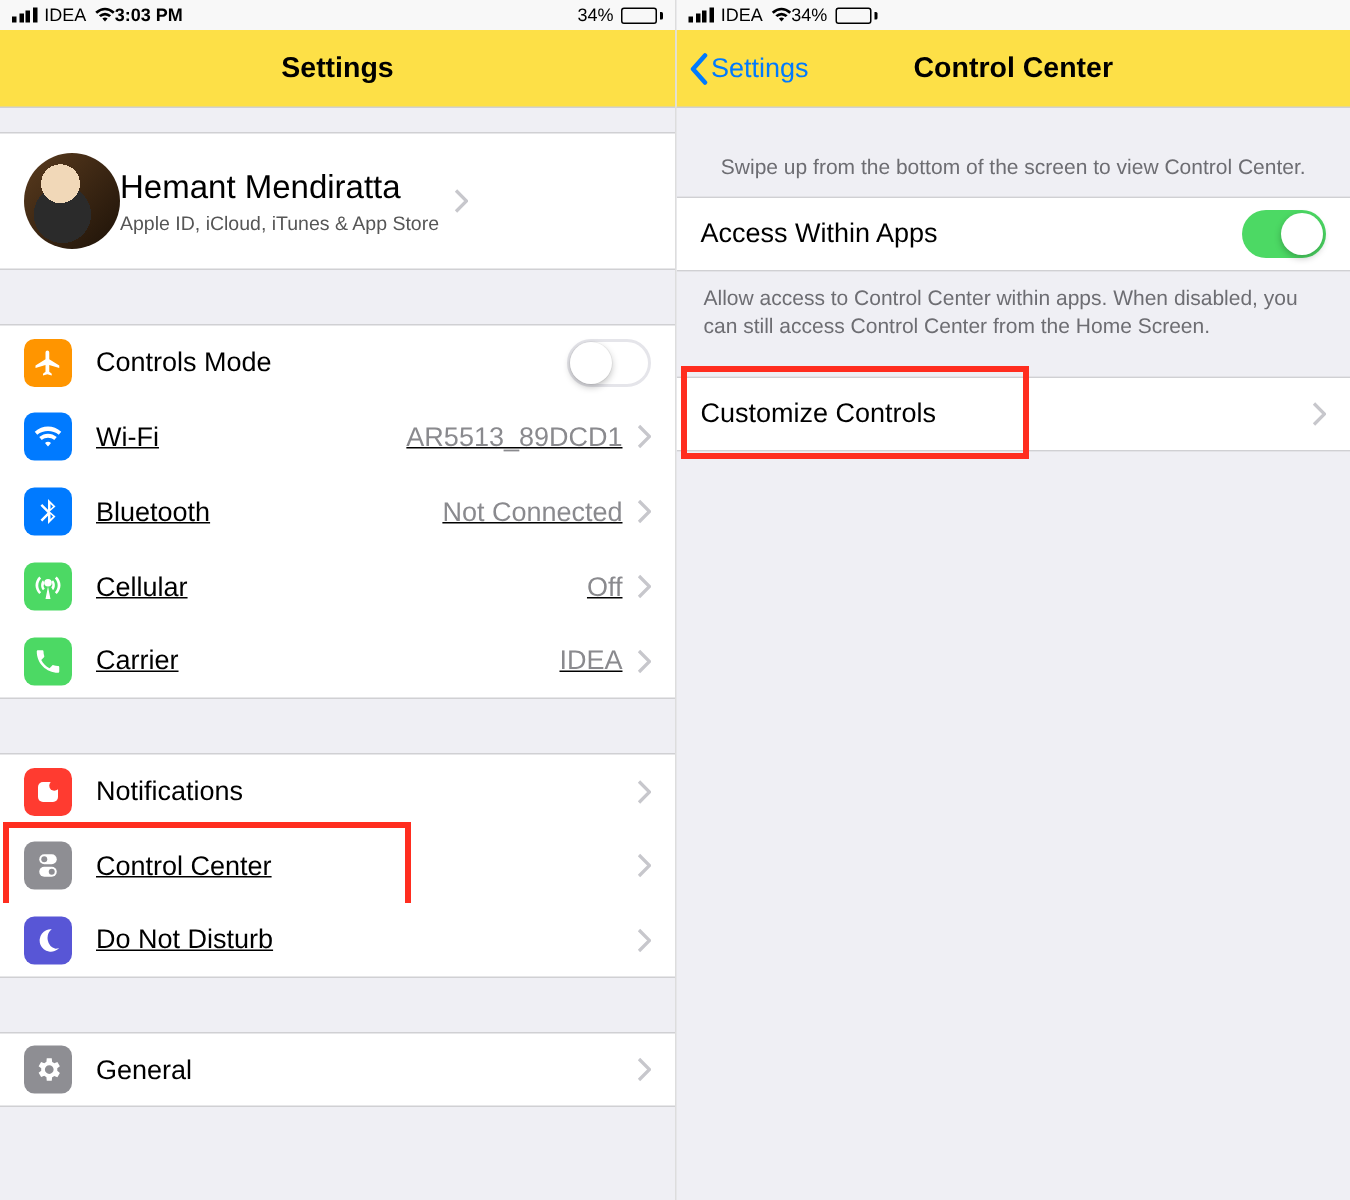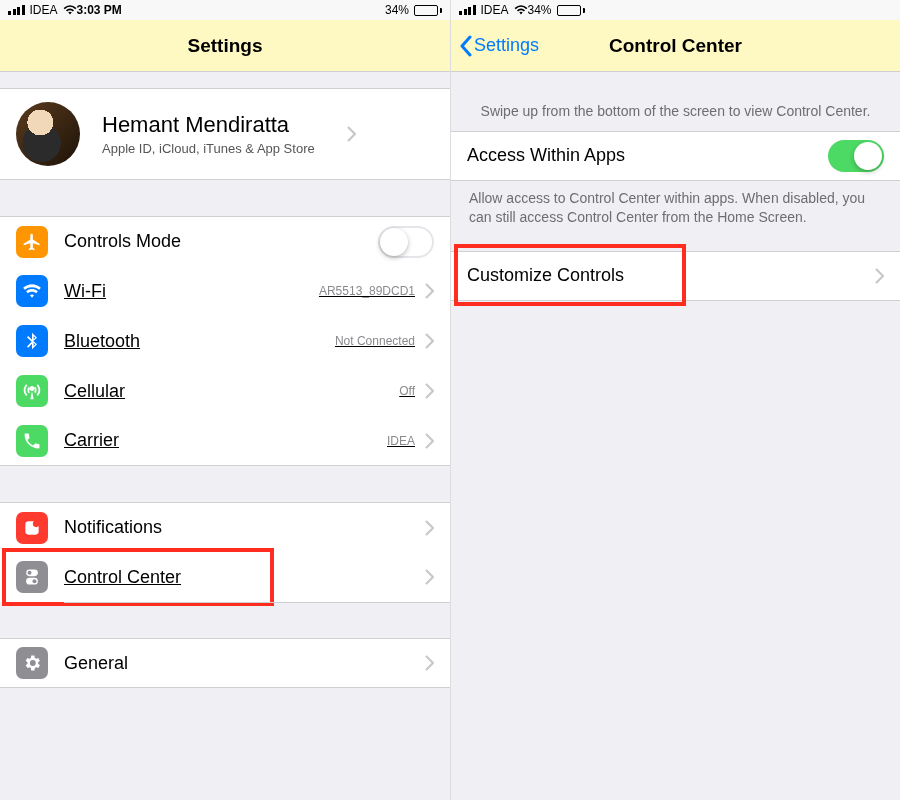--- a/index.html
+++ b/index.html
@@ -40,21 +40,21 @@
   .wifi-icn { width: 14px; height: 12px; }
   .battery { display: flex; align-items: center; gap: 2px; }
   .batt-shell {
     width: 24px; height: 11px; border: 1px solid #000; border-radius: 2px;
     position: relative; padding: 1px;
   }
   .batt-fill { height: 100%; width: 34%; background: #ffcc00; border-radius: 1px;}
   .batt-tip { width: 2px; height: 5px; background: #000; border-radius: 0 1px 1px 0;}
   .nav-bar {
     height: 52px;
-    background: #fef9c3;
+    background: #fde047;
     border-bottom: 1px solid #d0d0d3;
     display: flex;
     align-items: center;
     position: relative;
   }
   .nav-title {
     position: absolute;
     left: 0; right: 0;
     text-align: center;
     font-size: 19px;
@@ -89,40 +89,40 @@
   .cell.sep::after {
     content: "";
     position: absolute;
     left: 64px; right: 0; bottom: 0;
     height: 0.5px;
     background: #d0d0d3;
   }
   .cell.sep { border-bottom: none; }
   .profile-cell {
     height: 92px;
-    gap: 22px;
+    gap: 0;
   }
   .avatar {
     width: 64px; height: 64px; border-radius: 50%;
     background: radial-gradient(circle at 38% 32%, #f1d8b8 0 22%, transparent 22%),
                 radial-gradient(circle at 40% 64%, #2b2b2b 0 34%, transparent 34%),
                 linear-gradient(135deg,#5a3b1e,#1d1208);
     flex-shrink: 0;
   }
   .profile-texts { display: flex; flex-direction: column; gap: 3px; }
   .profile-name { font-size: 22px; font-weight: 400; }
   .profile-sub { font-size: 13px; color: #565656; }
   .cell-icon {
     width: 32px; height: 32px; border-radius: 7px;
     margin-right: 16px;
     display: flex; align-items: center; justify-content: center;
     flex-shrink: 0;
   }
   .cell-label { font-size: 18px; color: #000; }
-  .cell-value { margin-left: auto; font-size: 12px; color: #8a8a8e; }
+  .cell-value { margin-left: auto; font-size: 18px; color: #8a8a8e; }
   .chevron {
     margin-left: 10px;
     width: 9px; height: 16px;
     flex-shrink: 0;
   }
   .chevron svg { display:block; }
   .toggle {
     margin-left: auto;
     width: 56px; height: 32px; border-radius: 16px;
     position: relative;
@@ -306,20 +306,33 @@
           </svg>
       </div>
       <span class="cell-label">Control Center</span>
       <span class="chevron" style="margin-left:auto">
           <svg viewBox="0 0 9 16">
             <polyline points="1,1 8,8 1,15" fill="none" stroke="#c7c7cc" stroke-width="2.2"></polyline>
           </svg>
         </span>
       <div class="hl-red" style="left:2px;top:-4px;width:272px;height:58px"></div>
     </div>
+    <div class="cell">
+      <div class="cell-icon ic-purple">
+        <svg width="20" height="20" viewBox="0 0 24 24">
+            <path fill="#fff" d="M15 3a9 9 0 1 0 6 15c-1 .4-2 .6-3 .6A9 9 0 0 1 15 3z"></path>
+          </svg>
+      </div>
+      <span class="cell-label">Do Not Disturb</span>
+      <span class="chevron" style="margin-left:auto">
+          <svg viewBox="0 0 9 16">
+            <polyline points="1,1 8,8 1,15" fill="none" stroke="#c7c7cc" stroke-width="2.2"></polyline>
+          </svg>
+        </span>
+    </div>
 
     <div class="group-gap"></div>
 
     <div class="cell">
       <div class="cell-icon ic-gear">
         <svg width="20" height="20" viewBox="0 0 24 24">
             <path fill="#fff" d="M19.4 13a7.5 7.5 0 0 0 0-2l2.1-1.6-2-3.4-2.5 1a7.3 7.3 0 0 0-1.7-1L15 3h-4l-.3 2.9c-.6.2-1.2.6-1.7 1l-2.5-1-2 3.4L6.6 11a7.5 7.5 0 0 0 0 2l-2.1 1.6 2 3.4 2.5-1c.5.4 1.1.8 1.7 1L11 21h4l.3-2.9c.6-.2 1.2-.6 1.7-1l2.5 1 2-3.4L19.4 13zM13 15.5A3.5 3.5 0 1 1 13 8.5a3.5 3.5 0 0 1 0 7z"></path>
           </svg>
       </div>
       <span class="cell-label">General</span>

